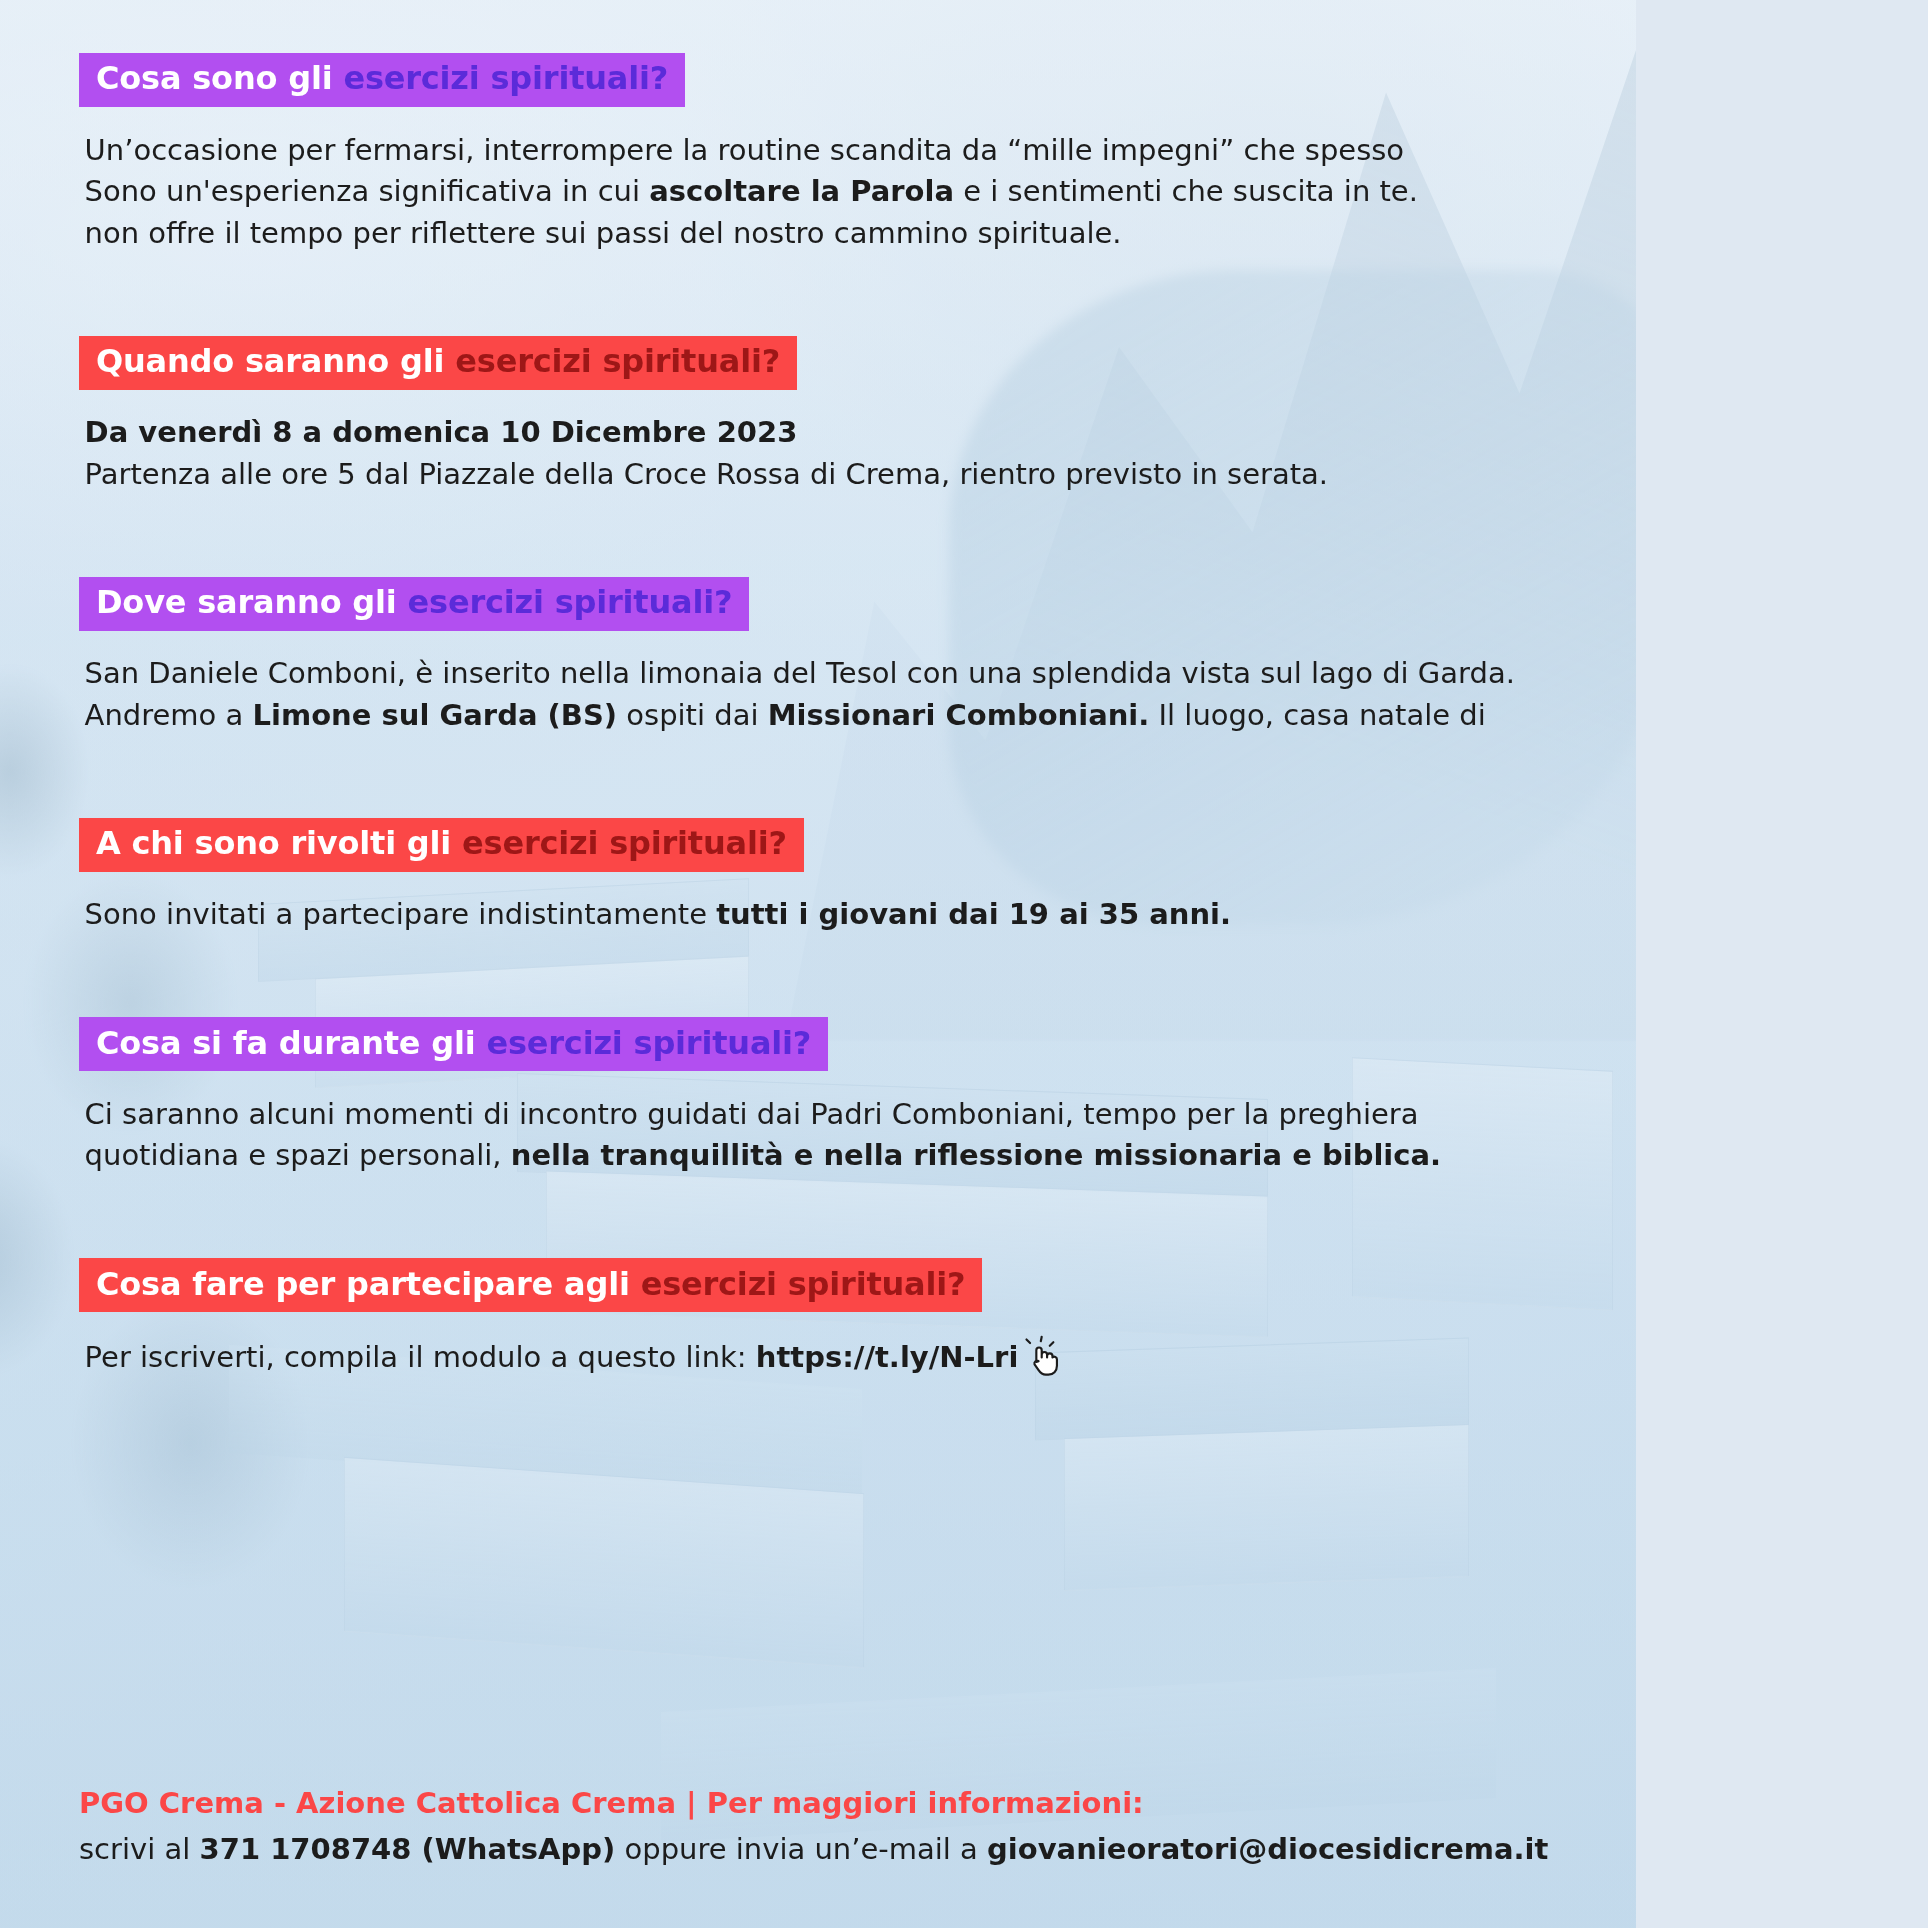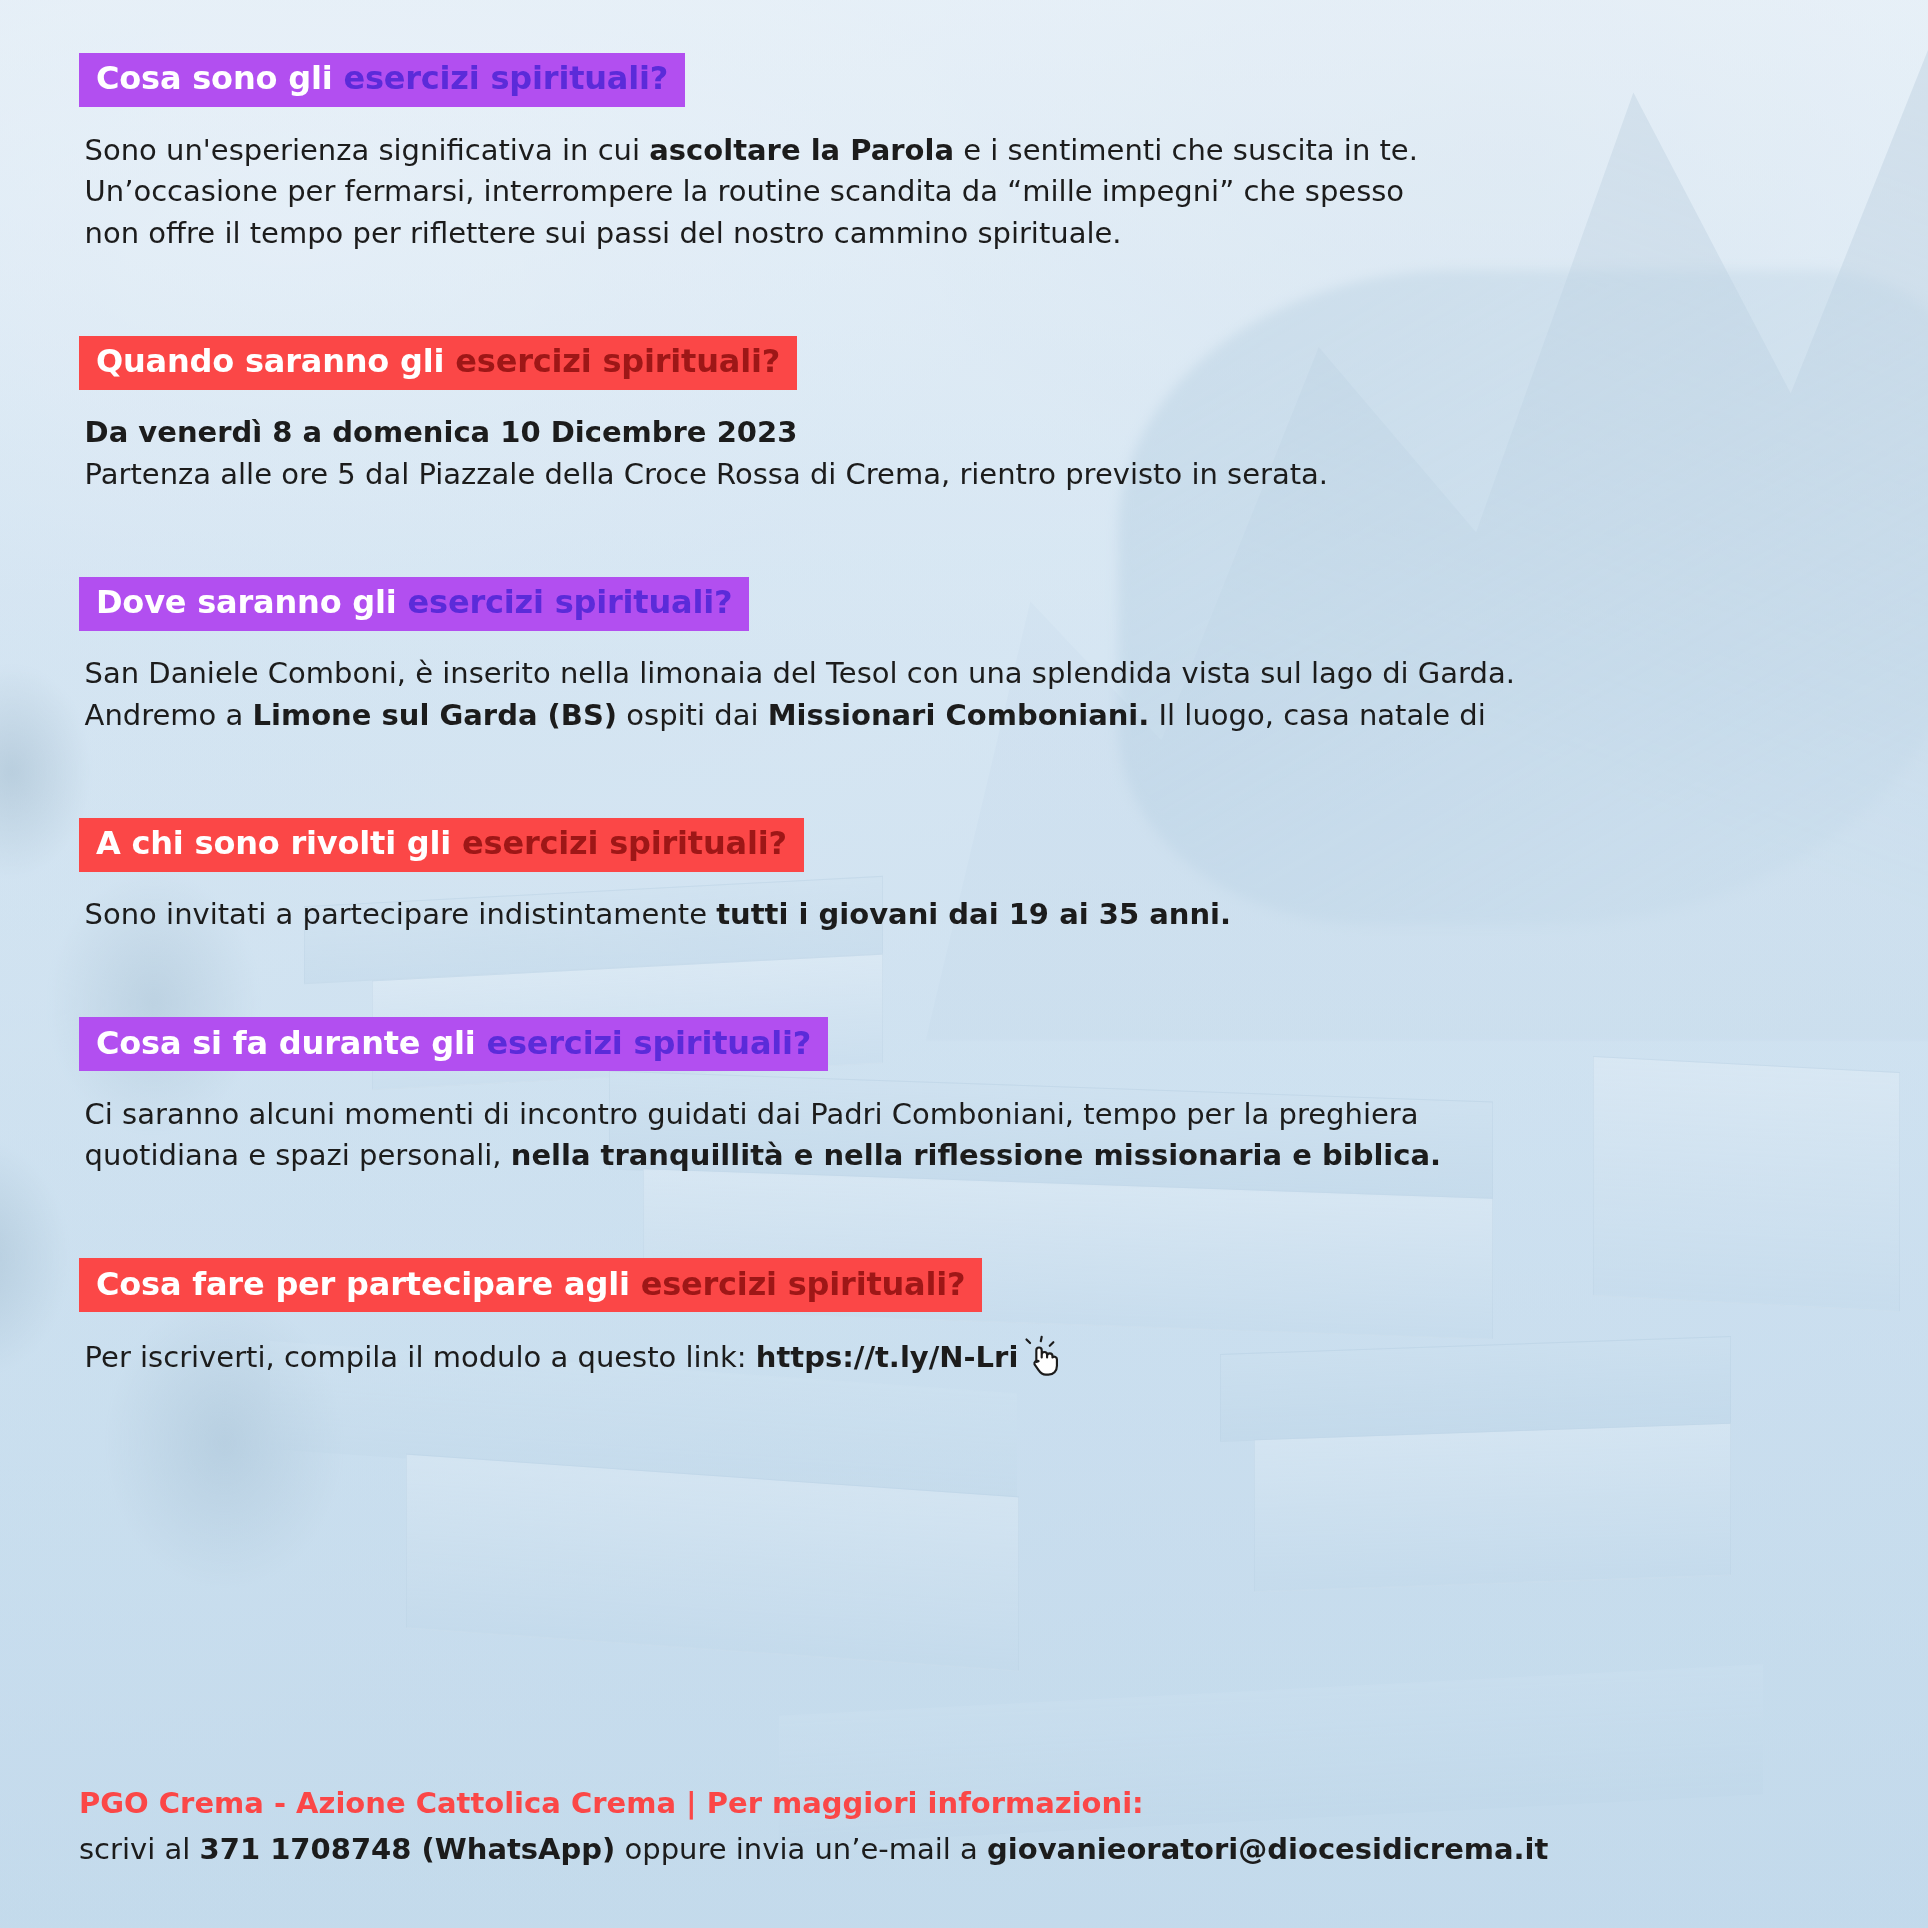--- a/index.html
+++ b/index.html
@@ -9,21 +9,21 @@
   body {
     width: 1928px;
     height: 1928px;
     font-family: "DejaVu Sans", sans-serif;
     background: #dfe8f2;
     overflow: hidden;
   }
 
   .poster {
     position: relative;
-    width: 1928px;
+    width: 1636px;
     height: 1928px;
     overflow: hidden;
     background: #cfe0ee;
   }
 
   
   .bg {
     position: absolute;
     inset: 0;
     background:
@@ -180,24 +180,24 @@
       <div class="blk" style="left:78%;top:20%;width:18%;height:22%;transform:skewY(3deg);"></div>
     </div>
     <div class="bg-veil"></div>
   </div>
 
   <div class="content">
 
     <div class="section">
       <div class="hl purple"><span>Cosa sono gli </span><span class="accent">esercizi spirituali?</span></div>
       <div class="body-text">
+        <div><span>Un’occasione per fermarsi, interrompere la routine scandita da “mille impegni” che spesso</span></div>
         <div>
           <span>Sono un'esperienza significativa in cui </span><b>ascoltare la Parola</b><span> e i sentimenti che suscita in te.</span>
         </div>
-        <div><span>Un’occasione per fermarsi, interrompere la routine scandita da “mille impegni” che spesso</span></div>
         <div><span>non offre il tempo per riflettere sui passi del nostro cammino spirituale.</span></div>
       </div>
     </div>
 
     <div class="gap-lg"></div>
 
     <div class="section">
       <div class="hl red"><span>Quando saranno gli </span><span class="accent">esercizi spirituali?</span></div>
       <div class="body-text">
         <div><b>Da venerdì 8 a domenica 10 Dicembre 2023</b></div>

